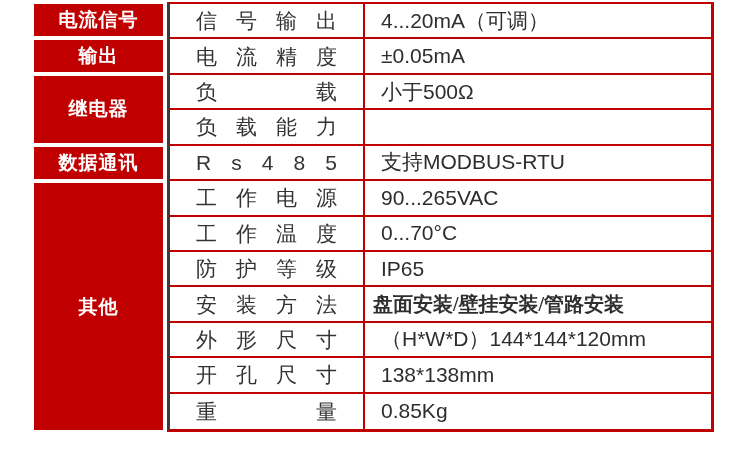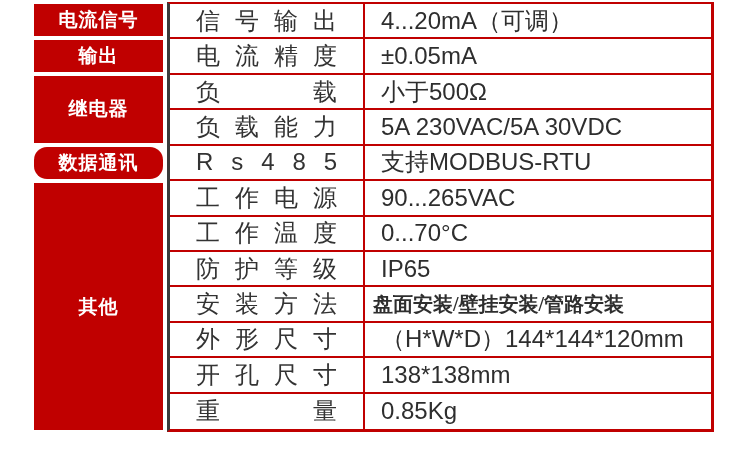--- a/index.html
+++ b/index.html
@@ -40,21 +40,21 @@
     align-items: center;
     justify-content: center;
     color: #ffffff;
     font-size: 19px;
     font-weight: 600;
     letter-spacing: 1px;
   }
   .g-1 { grid-row: 1; }
   .g-2 { grid-row: 2; }
   .g-3 { grid-row: 3 / 5; text-align: center; }
-  .g-4 { grid-row: 5; border-radius: 13px; }
+  .g-4 { grid-row: 5; }
   .g-5 { grid-row: 6 / 13; text-align: center; }
   
   .rows-grid {
     position: absolute;
     left: 133px;
     top: 0;
     width: 547px;
     height: 100%;
     box-sizing: border-box;
     border-left: 3px solid #3a3a3a;
@@ -80,31 +80,31 @@
     display: flex;
     flex-direction: column;
     justify-content: center;
     padding: 0 26px;
     flex-shrink: 0;
   }
   .param-text {
     width: 100%;
     text-align: justify;
     text-align-last: justify;
-    font-size: 24px;
+    font-size: 21px;
     color: #333333;
     white-space: nowrap;
     line-height: 1;
   }
   .value-cell {
     flex: 1;
     display: flex;
     align-items: center;
     padding-left: 16px;
-    font-size: 24px;
+    font-size: 21px;
     color: #2e2e2e;
     white-space: nowrap;
     overflow: hidden;
   }
   .serif-value {
     font-family: "Liberation Serif", serif;
     font-weight: 700;
     font-size: 20px;
     padding-left: 8px;
     border-radius: 9px;
@@ -154,21 +154,20 @@
         <div class="param-cell">
           <div class="param-text">负 载</div>
         </div>
         <div class="value-cell">小于500Ω</div>
       </div>
 
       <div class="spec-row">
         <div class="param-cell">
           <div class="param-text">负 载 能 力</div>
         </div>
-        <div class="value-cell">5A 230VAC/5A 30VDC</div>
       </div>
 
       <div class="spec-row">
         <div class="param-cell">
           <div class="param-text">R s 4 8 5</div>
         </div>
         <div class="value-cell">支持MODBUS-RTU</div>
       </div>
 
       <div class="spec-row">

